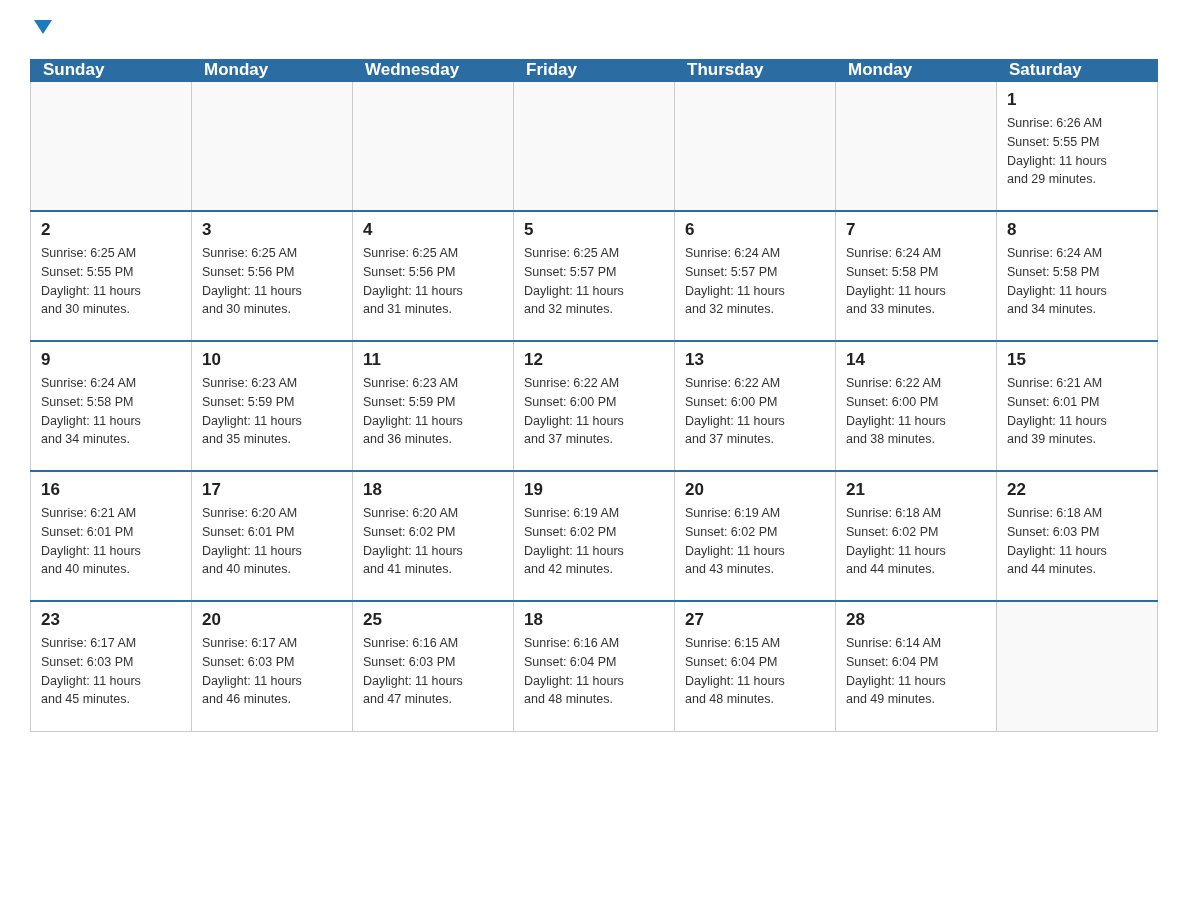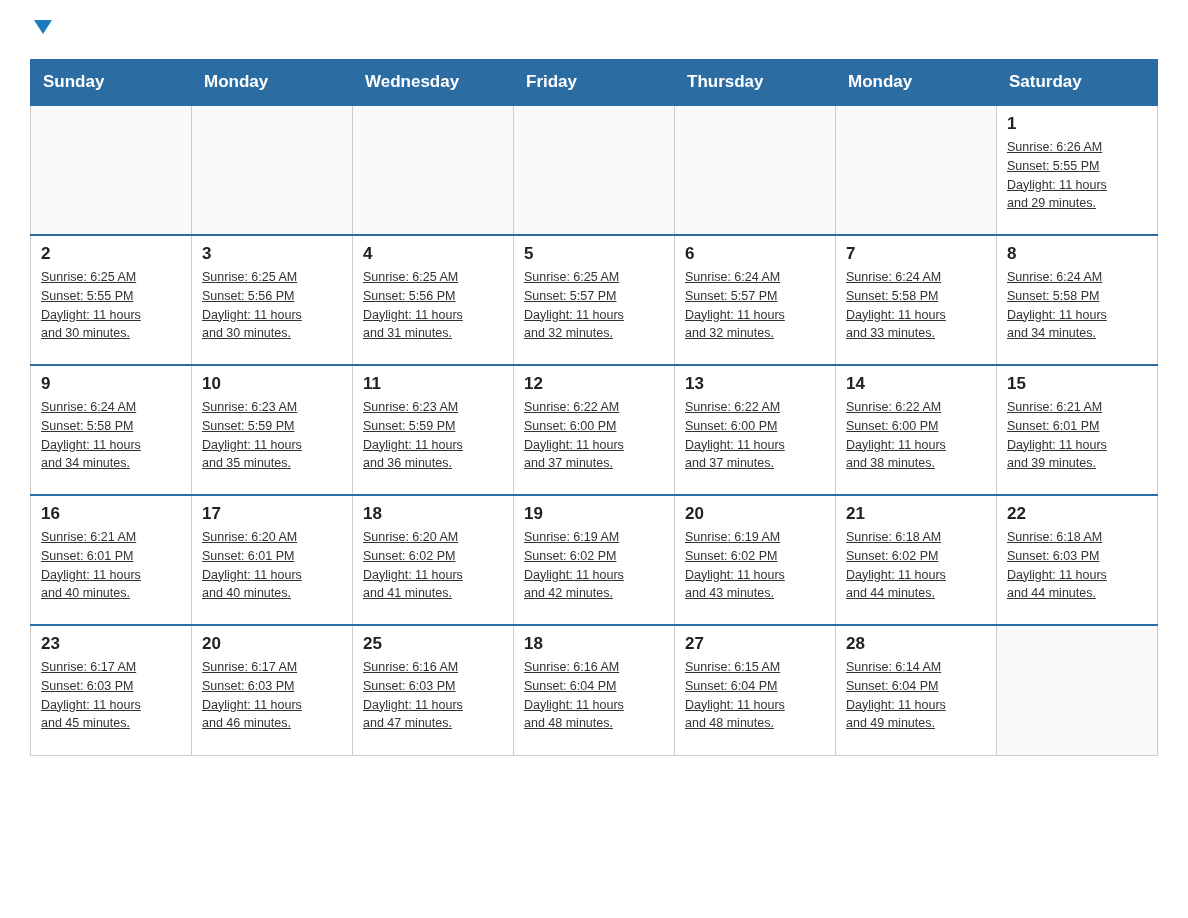--- a/index.html
+++ b/index.html
@@ -38,21 +38,21 @@
     .calendar {
       width: 100%;
       border-collapse: collapse;
       border: 1px solid #ccc;
     }
     .calendar thead tr th {
       background: #2b6ca3;
       color: #fff;
       font-size: 17px;
       font-weight: bold;
-      padding: 12px 12px;
+      padding: 0 12px;
       text-align: left;
       border: 1px solid #2b6ca3;
     }
     .calendar tbody tr td {
       vertical-align: top;
       padding: 8px 10px;
       border: 1px solid #ccc;
       width: calc(100% / 7);
       min-height: 120px;
       height: 130px;
@@ -66,21 +66,20 @@
     .day-number {
       font-size: 17px;
       font-weight: bold;
       color: #222;
       margin-bottom: 4px;
     }
     .day-info {
       font-size: 12.5px;
       color: #333;
       line-height: 1.5;
-      text-decoration: underline;
     }
     .empty-cell {
       background: #f9f9f9;
     }
     
     .calendar tbody tr td {
       border-bottom: 1px solid #ccc;
     }
     .row-separator td {
       border-top: 2px solid #2b6ca3 !important;

